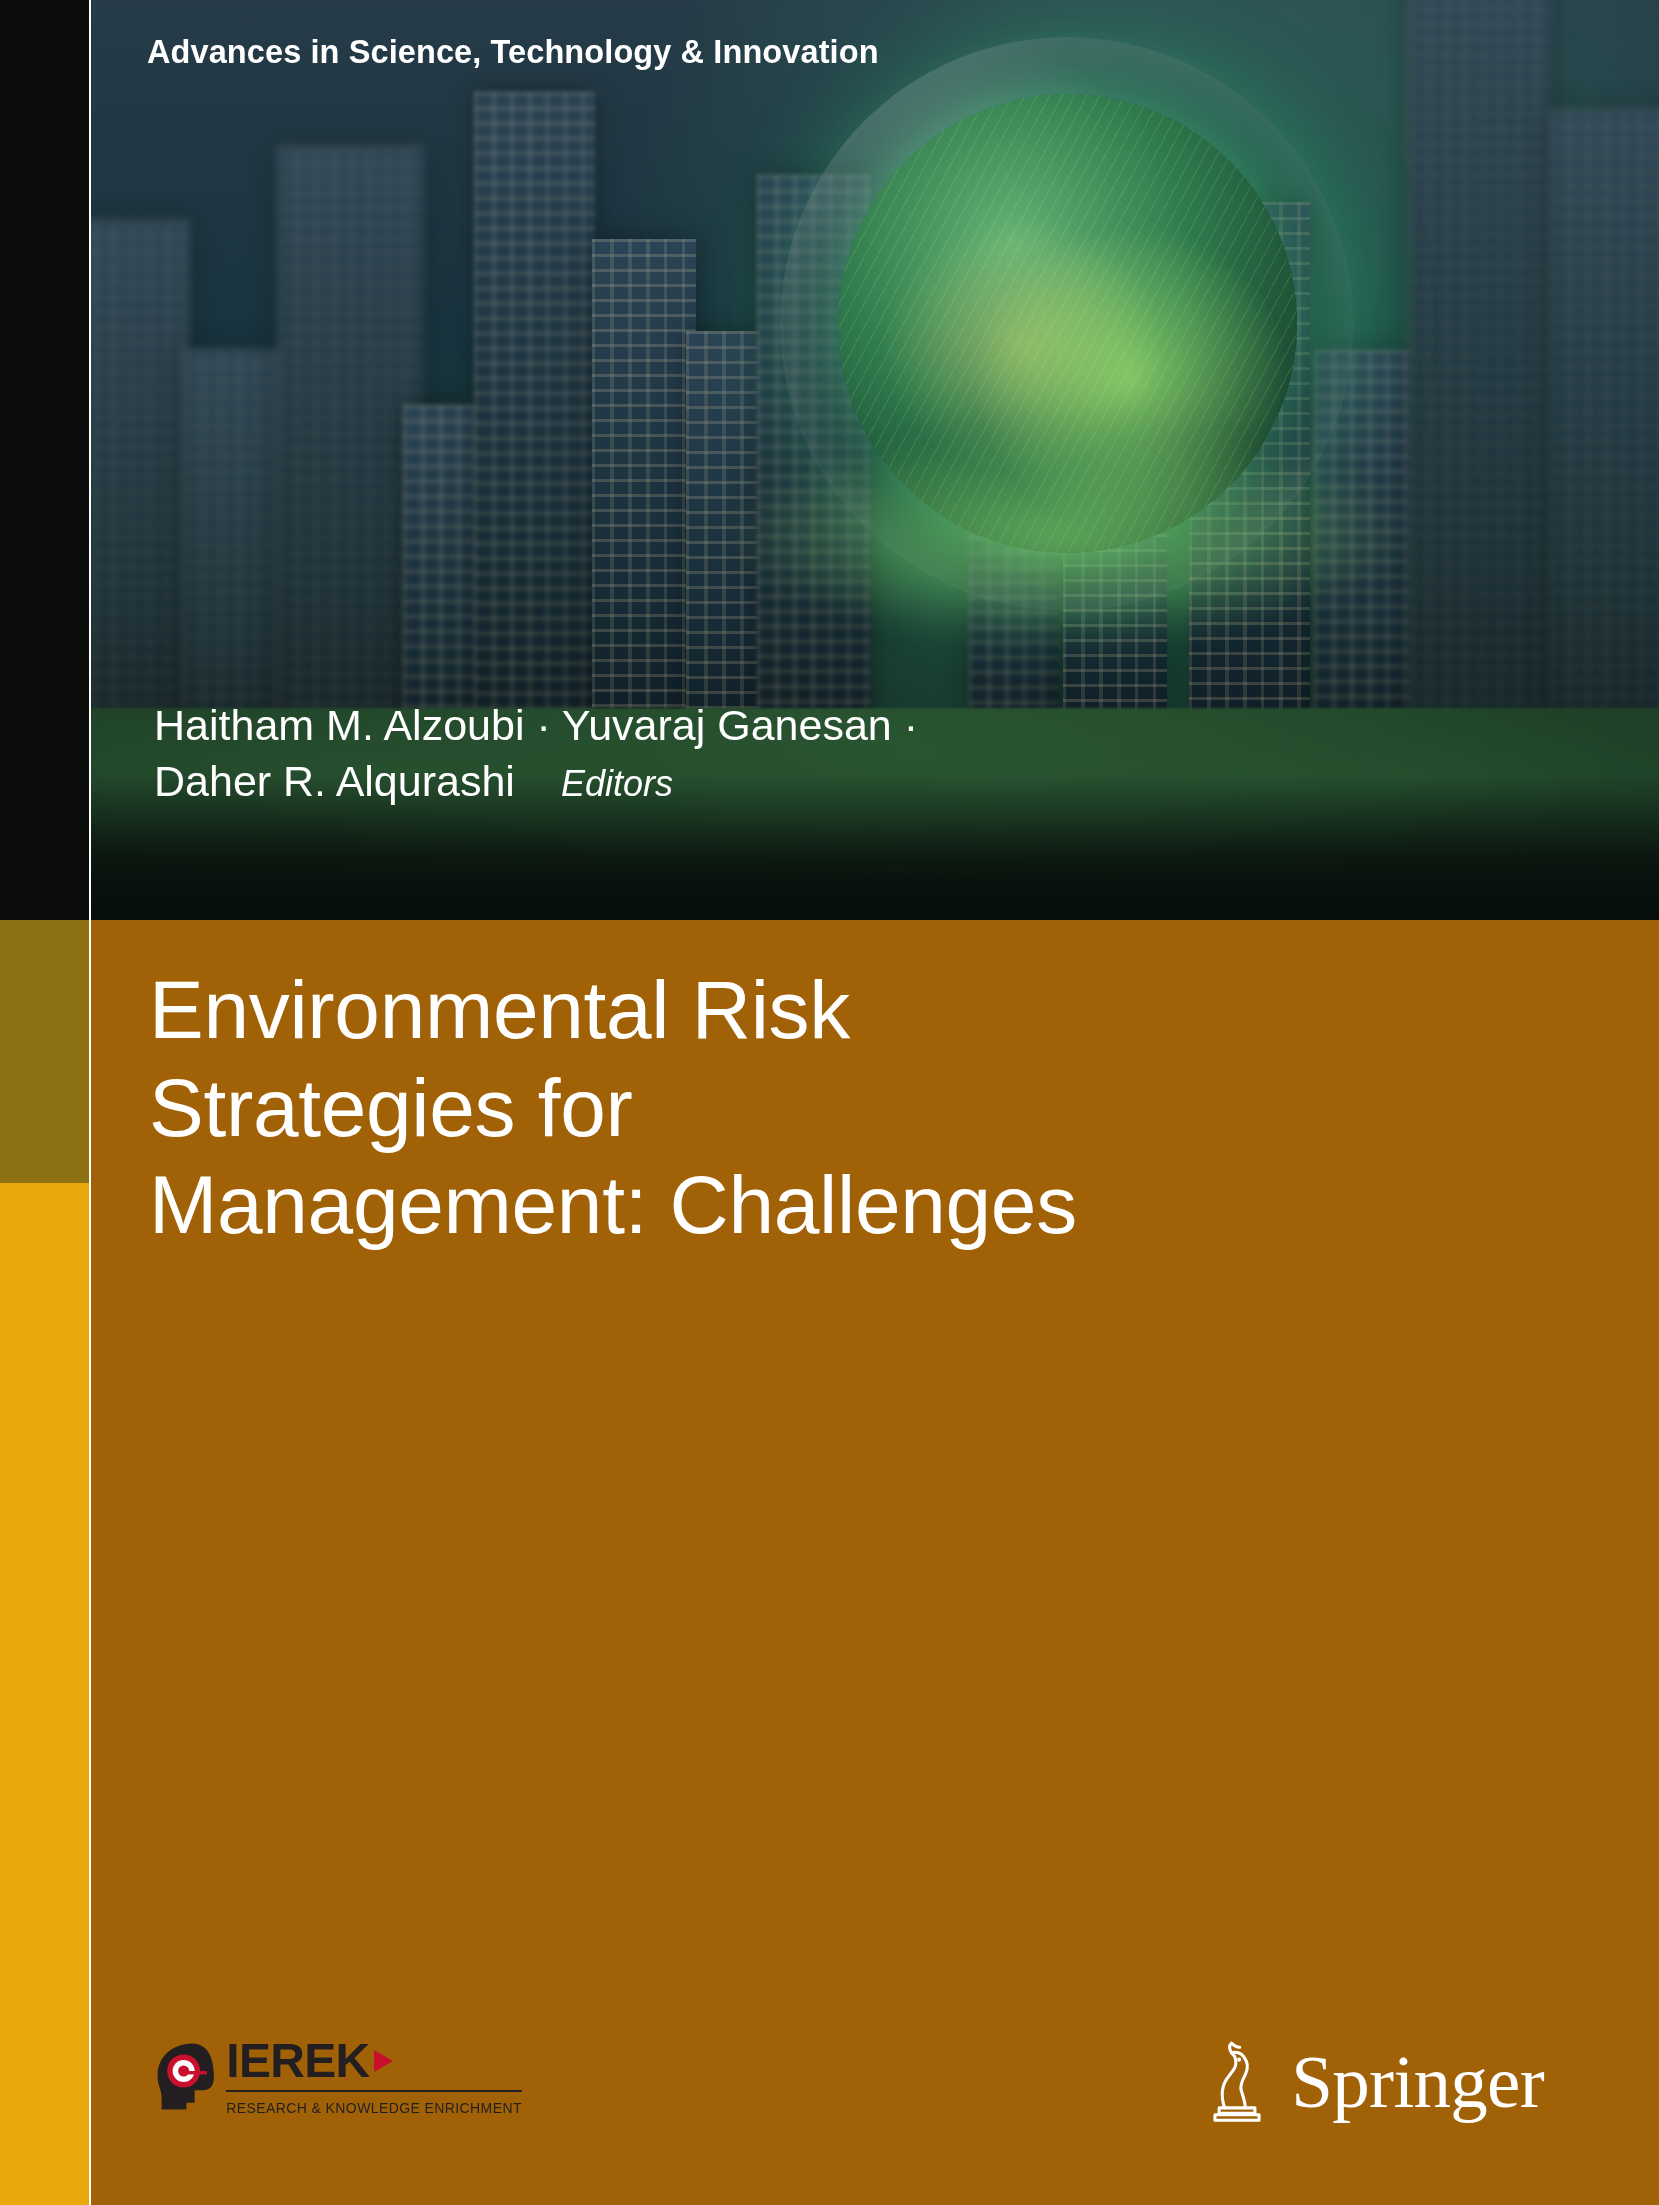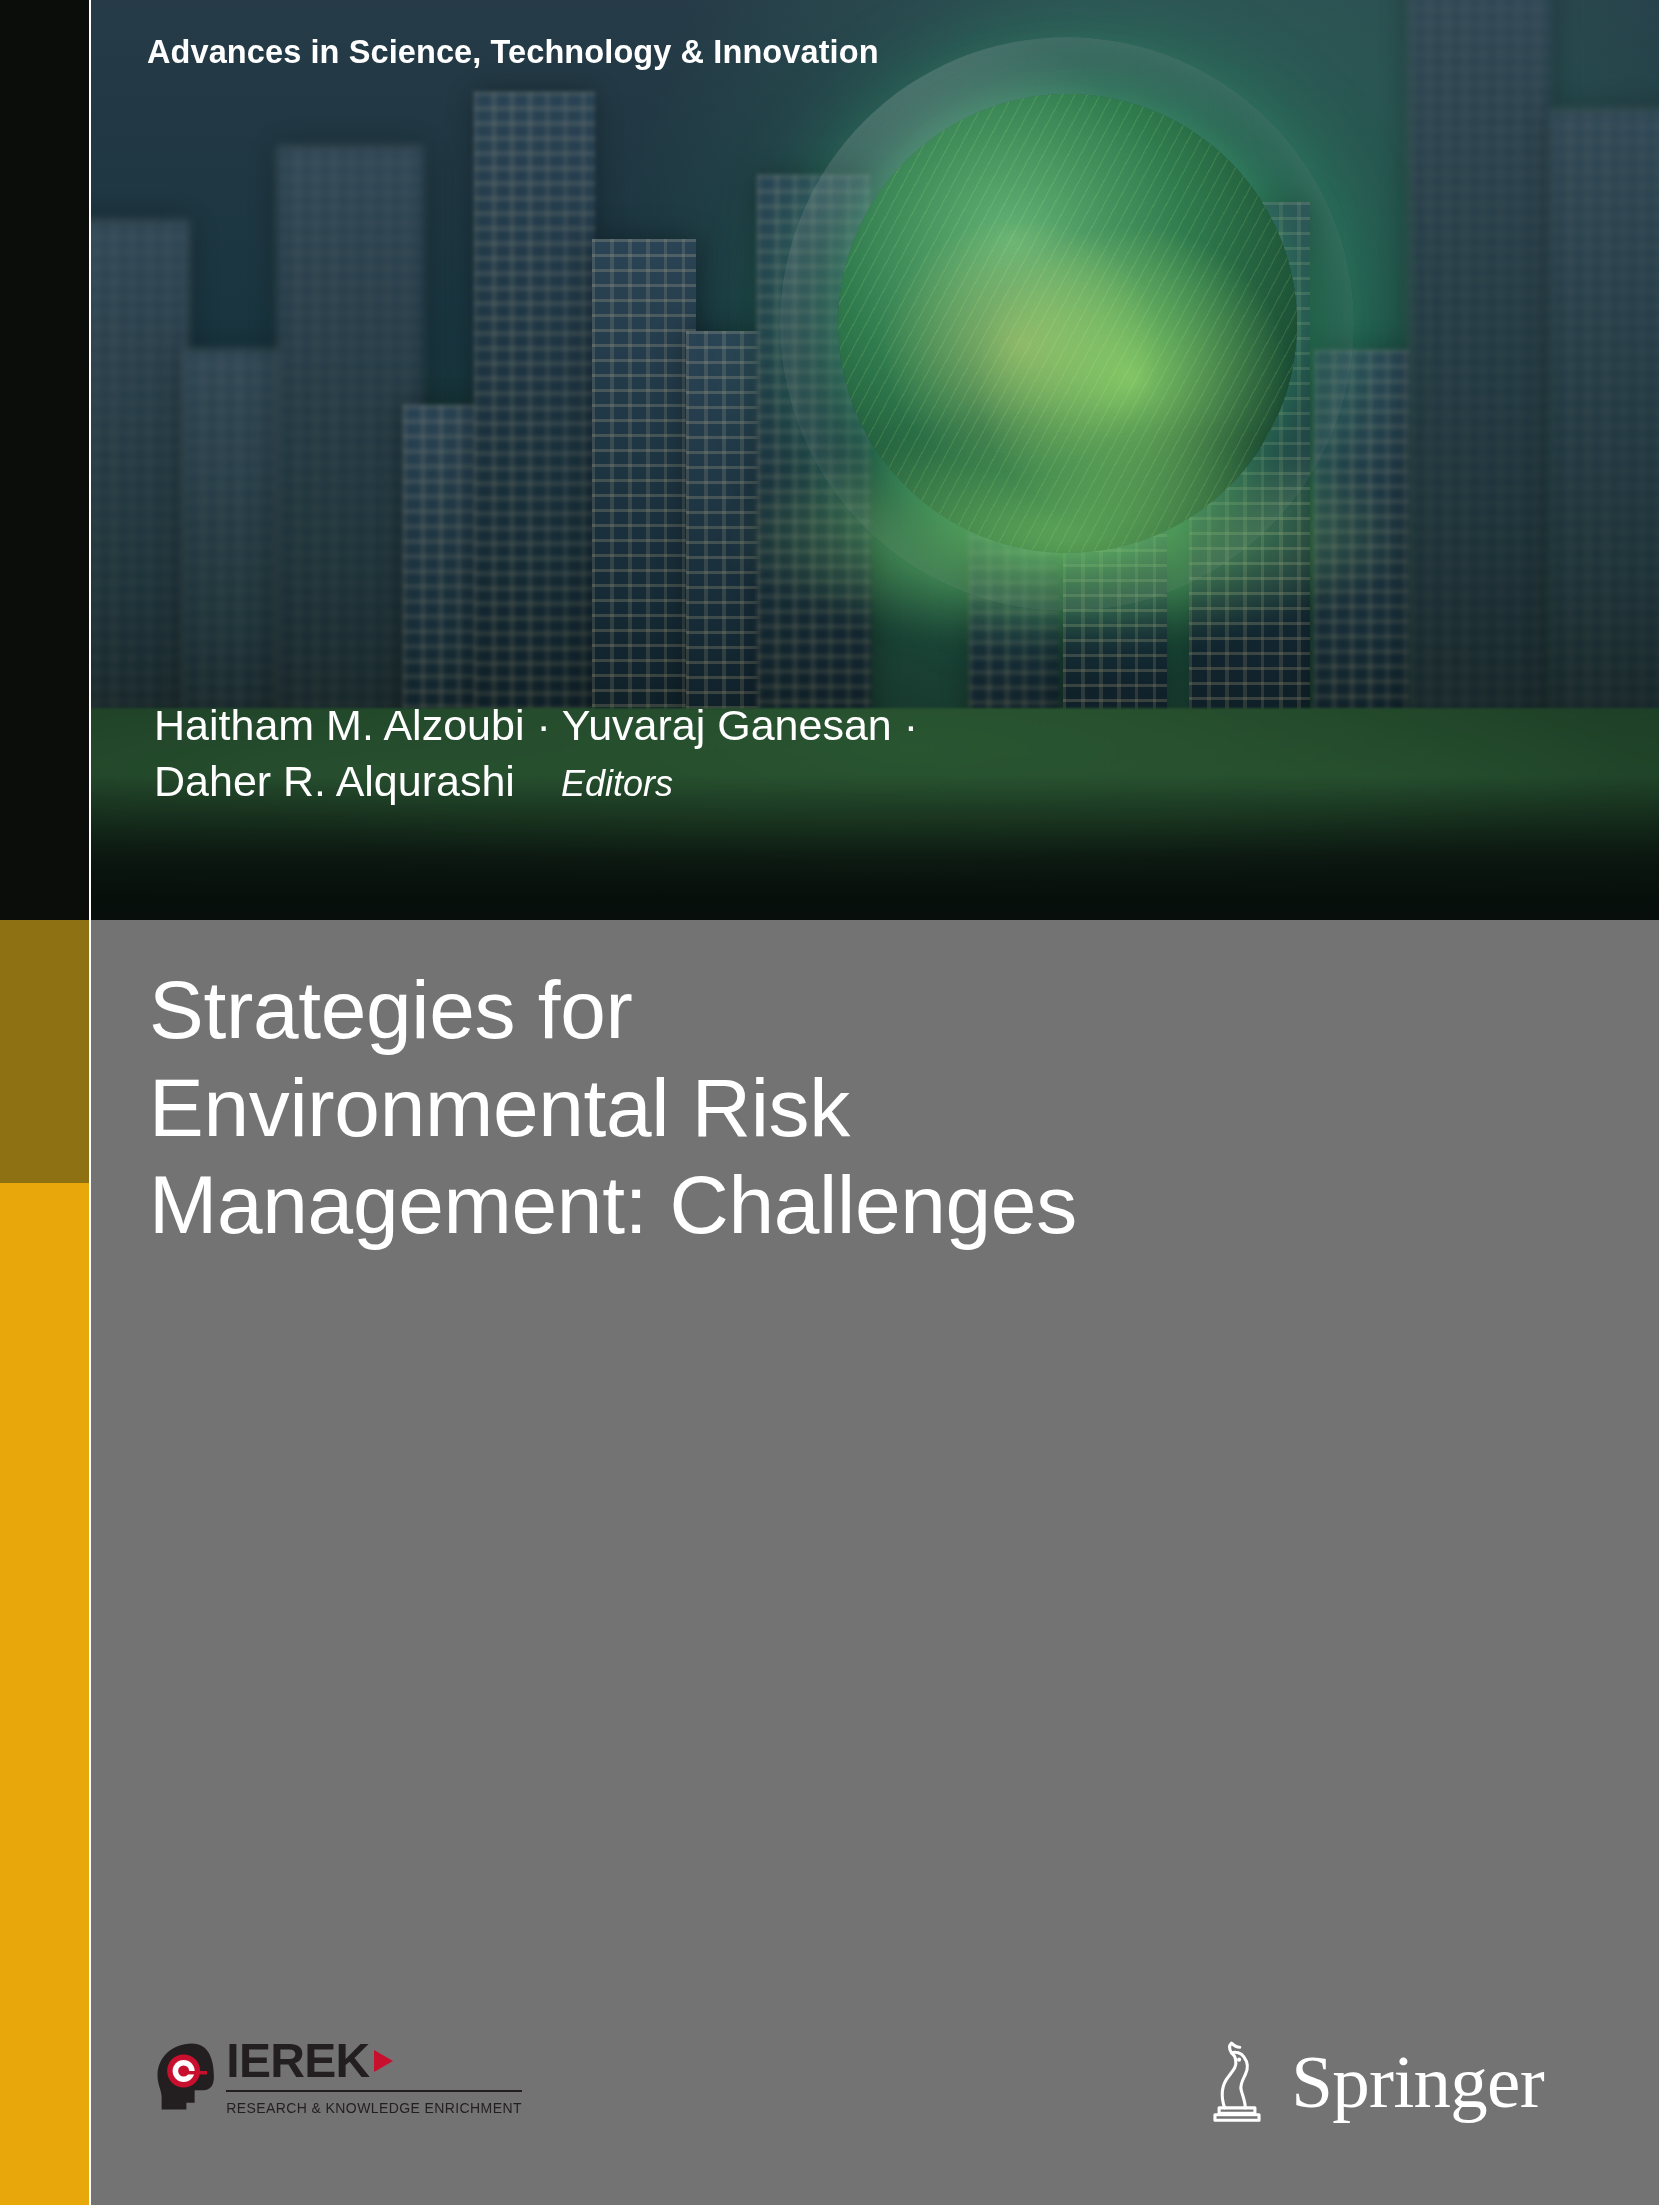--- a/index.html
+++ b/index.html
@@ -10,21 +10,21 @@
   body {
     width: 1660px;
     height: 2205px;
     font-family: "Liberation Sans", sans-serif;
     overflow: hidden;
   }
   .cover {
     position: relative;
     width: 1660px;
     height: 2205px;
-    background: #737373;
+    background: #a16207;
     overflow: hidden;
   }
 
   
   .spine-dark {
     position: absolute;
     left: 0;
     top: 0;
     width: 89px;
     height: 920px;
@@ -367,22 +367,22 @@
   </div>
 
   <div class="editors">
     <div class="ed-row">Haitham M. Alzoubi · Yuvaraj Ganesan ·</div>
     <div class="ed-row">
       <span>Daher R. Alqurashi</span><span class="ed-role">Editors</span>
     </div>
   </div>
 
   <div class="titleblock">
+    <div class="title-line">Environmental Risk</div>
     <div class="title-line">Strategies for</div>
-    <div class="title-line">Environmental Risk</div>
     <div class="title-line">Management: Challenges</div>
   </div>
 
   <div class="ierek">
     <svg class="ierek-head" viewBox="0 0 96 108">
       <path d="M58 6 C30 6 8 26 8 52 C8 66 14 74 14 84 L14 102 L50 102 L50 92 L62 92 L62 74 L74 74 C86 74 90 66 90 54 C90 28 82 6 58 6 Z" fill="#231f20"></path>
       <circle cx="46" cy="46" r="24" fill="#c8102e"></circle>
       <circle cx="46" cy="46" r="16" fill="#ffffff"></circle>
       <circle cx="46" cy="46" r="8" fill="#c8102e"></circle>
       <rect x="44" y="46" width="36" height="5" fill="#c8102e"></rect>

